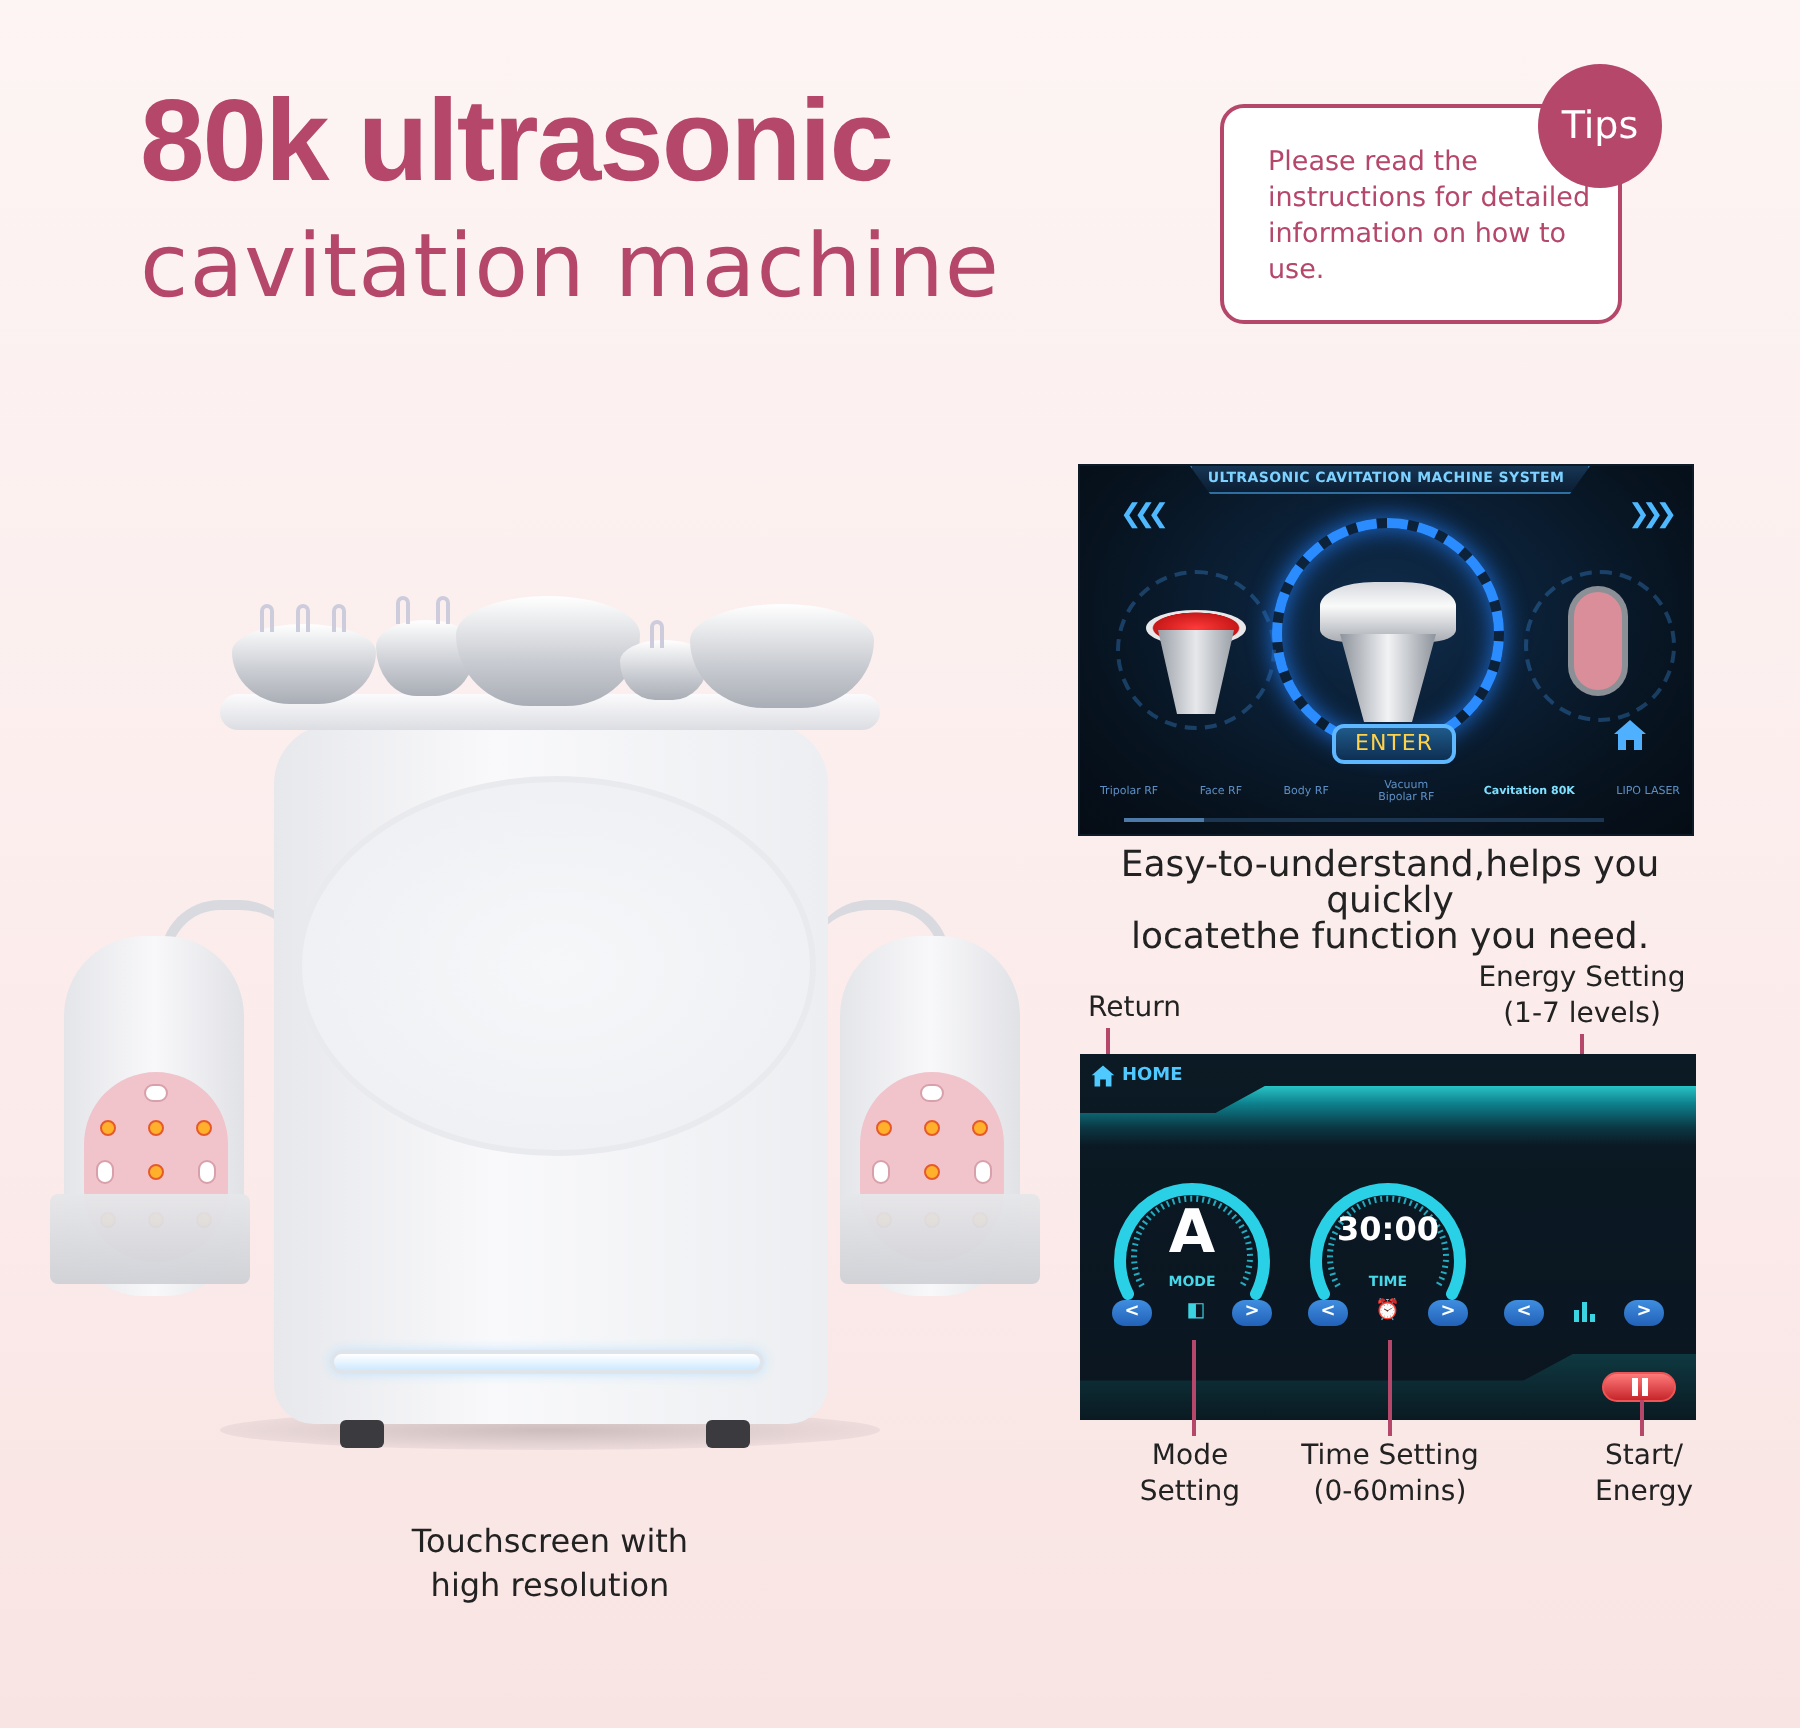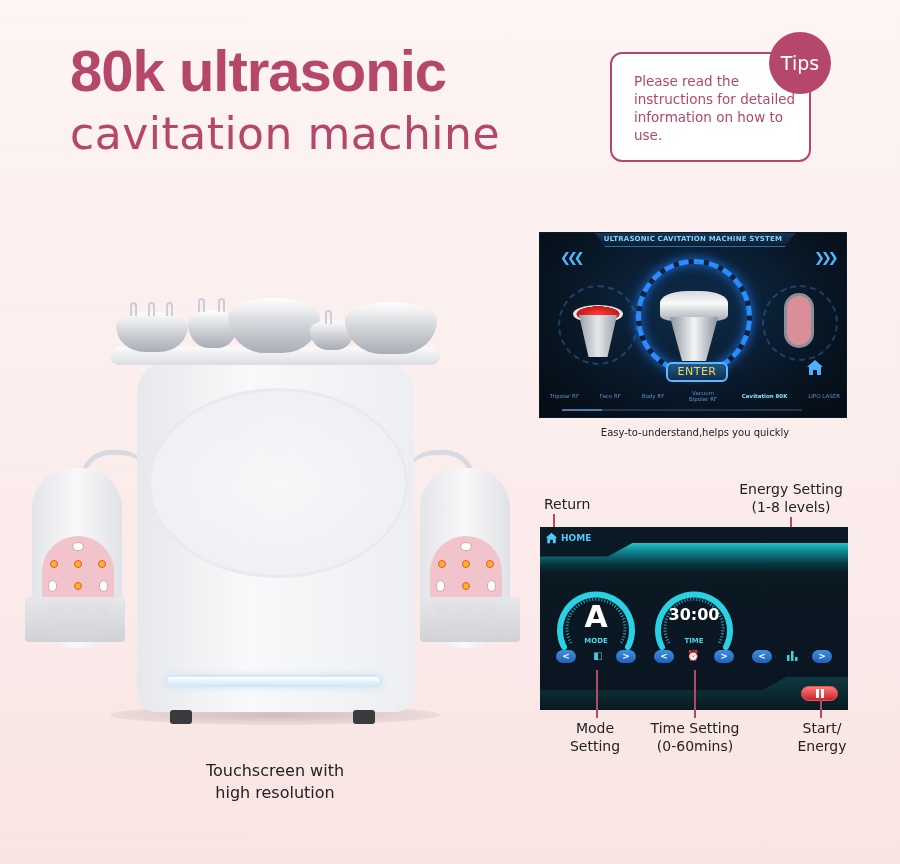--- a/index.html
+++ b/index.html
@@ -92,21 +92,21 @@
     border-radius: 6px; background: linear-gradient(#1f5a8a, #0e2f52); border: 2px solid #5fb7ff;
     color: #ffd24a; font-weight: normal; font-size: 11px; text-align: center; line-height: 16px; letter-spacing: 0.5px; }
   .home-icon { position: absolute; }
   .ui1-labels { position: absolute; left: 10px; right: 6px; top: 153px; height: 20px; display: flex; justify-content: space-between; align-items: center; }
   .ui1-label { font-size: 5.5px; color: #5d8fc4; text-align: center; line-height: 6px; }
   .ui1-label.active { color: #7fe0ff; font-weight: bold; }
   .ui1-scroll { position: absolute; left: 22px; top: 176px; width: 240px; height: 2px; background: #1c3550; }
   .ui1-scroll-thumb { position: absolute; left: 22px; top: 176px; width: 40px; height: 2px; background: #4e7aa8; }
 
   .caption-mid { position: absolute; left: 535px; top: 424px; width: 320px; text-align: center;
-    font-size: 10px; line-height: 18px; color: #222; }
+    font-size: 18px; line-height: 18px; color: #222; }
 
   
   .ui2 { position: absolute; left: 540px; top: 527px; width: 308px; height: 183px;
     background: linear-gradient(180deg, #0b1a24 0%, #0a1520 100%); overflow: hidden; }
   .ui2-band { position: absolute; left: 0; top: 16px; width: 308px; height: 30px;
     background: linear-gradient(180deg, #2ad6d6 0%, #0e8a98 30%, #0b3a46 70%, rgba(10,21,32,0) 100%);
     clip-path: polygon(0 45%, 22% 45%, 30% 0, 100% 0, 100% 100%, 0 100%); opacity: 0.9; }
   .ui2-band2 { position: absolute; left: 0; top: 150px; width: 308px; height: 33px;
     background: linear-gradient(180deg, #0f3c44 0%, #0a1a22 100%);
     clip-path: polygon(0 40%, 72% 40%, 80% 0, 100% 0, 100% 100%, 0 100%); opacity: 0.9; }
@@ -238,27 +238,28 @@
     <div class="ui1-label" style="width:36px;">Vacuum Bipolar RF</div>
     <div class="ui1-label active">Cavitation 80K</div>
     <div class="ui1-label">LIPO LASER</div>
   </div>
   <div class="ui1-scroll"></div>
   <div class="ui1-scroll-thumb"></div>
 </div>
 
 <div class="caption-mid">
   <div>Easy-to-understand,helps you quickly</div>
+  <div>locatethe function you need.</div>
 </div>
 
 <div class="annot" style="left:544px; top:495px;">Return</div>
 <div class="leader" style="left:553px; top:514px; height:16px;"></div>
 <div class="annot" style="left:732px; top:480px; width:118px;">
   <div>Energy Setting</div>
-  <div>(1-8 levels)</div>
+  <div>(1-7 levels)</div>
 </div>
 <div class="leader" style="left:790px; top:517px; height:62px;"></div>
 
 <div class="ui2">
   <div class="ui2-band"></div>
   <div class="ui2-band2"></div>
 
   <div class="ui2-home">
     <svg width="13" height="12" viewBox="0 0 18 17">
       <path d="M9 1 L17 8 L15 8 L15 16 L11 16 L11 11 L7 11 L7 16 L3 16 L3 8 L1 8 Z" fill="#4fc9ff"></path>

